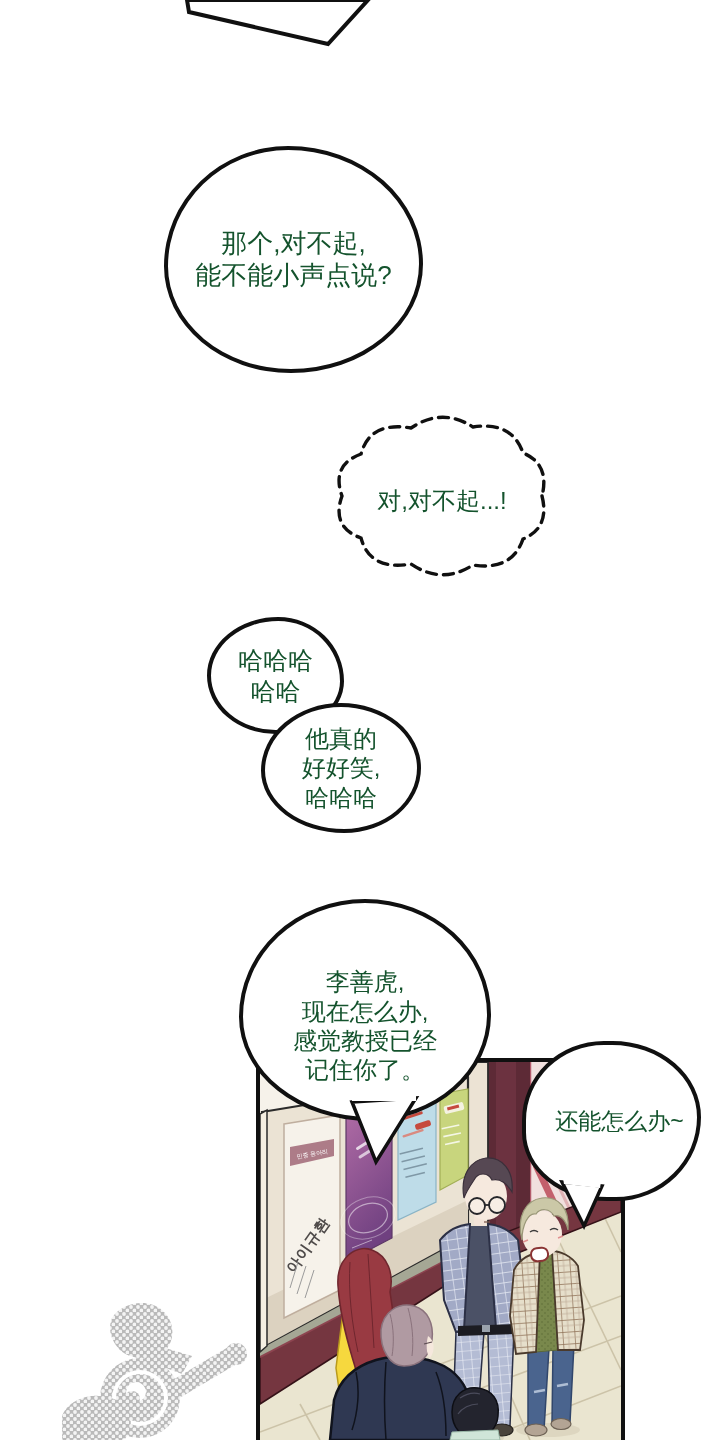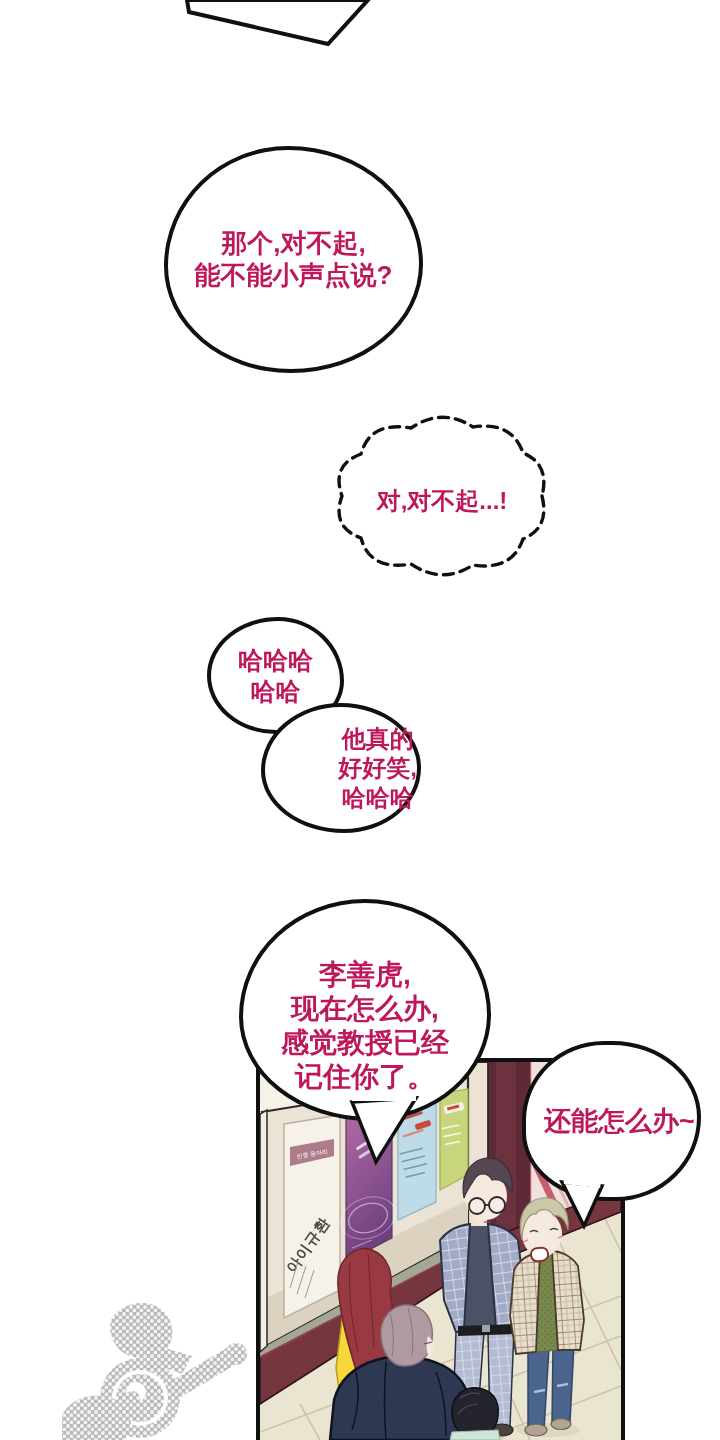--- a/index.html
+++ b/index.html
@@ -1,20 +1,20 @@
 <!DOCTYPE html>
 <html><head>
 <meta charset="utf-8">
 <style>
   html,body{margin:0;padding:0;background:#ffffff;}
   #page{position:relative;width:720px;height:1440px;background:#ffffff;overflow:hidden;
         font-family:"Liberation Sans","DejaVu Sans",sans-serif;}
   .bubble{position:absolute;background:#ffffff;border:4px solid #101010;
           display:flex;align-items:center;justify-content:center;box-sizing:border-box;}
-  .bubble-text{white-space:pre-line;text-align:center;font-weight:bold;color:#be185d;line-height:1.22;}
+  .bubble-text{white-space:pre-line;text-align:center;font-weight:normal;color:#14532d;line-height:1.22;}
   .abs{position:absolute;}
   svg{display:block;}
 </style>
 </head>
 <body>
 
 <div id="page">
 
   <svg class="abs" style="left:180px;top:0" width="200" height="50" viewBox="0 0 200 50">
     <polygon points="7,0 9,12 148,44 188,0" fill="#ffffff" stroke="#101010" stroke-width="4" stroke-linejoin="miter"></polygon>
@@ -31,21 +31,21 @@
                Q5,57 35,46 Q44,13 85,20 Q116,-1 147,19 Q186,13 197,45 Q224,56 216,88 Z" fill="#ffffff" stroke="#101010" stroke-width="3.4" stroke-dasharray="10 7" stroke-linecap="round"></path>
     </svg>
     <div class="bubble-text abs" style="left:0;top:4px;width:232px;height:178px;display:flex;align-items:center;justify-content:center;font-size:24px;">对,对不起...!</div>
   </div>
 
   <div class="bubble" style="left:207px;top:617px;width:137px;height:117px;border-radius:52% 48% 50% 50% / 50% 55% 45% 50%;">
     <div class="bubble-text" style="font-size:25px;">哈哈哈
 哈哈</div>
   </div>
 
-  <div class="bubble" style="left:261px;top:703px;width:160px;height:130px;border-radius:50% 50% 48% 52% / 52% 50% 50% 48%;justify-content:flex-end;">
+  <div class="bubble" style="left:261px;top:703px;width:160px;height:130px;border-radius:50% 50% 48% 52% / 52% 50% 50% 48%;">
     <div class="bubble-text" style="font-size:24px;">他真的
 好好笑,
 哈哈哈</div>
   </div>
 
   <div class="abs" style="left:256px;top:1058px;width:369px;height:382px;border:4px solid #101010;border-bottom:none;box-sizing:border-box;overflow:hidden;background:#f6f2ea;">
     <svg width="361" height="378" viewBox="260 1062 361 378">
       <defs>
         <linearGradient id="purpGrad" x1="0" y1="0" x2="0.3" y2="1">
           <stop offset="0" stop-color="#b56fa8"></stop>
@@ -226,32 +226,32 @@
       <g>
         <path d="M452,1412 C452,1396 464,1386 478,1388 C492,1390 500,1400 498,1416
                  C497,1428 488,1438 474,1438 C462,1438 452,1428 452,1412 Z" fill="#23242e" stroke="#0d0e14" stroke-width="1.5"></path>
         <path d="M460,1398 C466,1394 474,1392 480,1394 M458,1414 C462,1408 470,1404 478,1404" stroke="#4b4c5c" stroke-width="1.2" fill="none"></path>
         <path d="M452,1432 L498,1430 L500,1440 L450,1440 Z" fill="#cfe5d8" stroke="#9ab8a8" stroke-width="1"></path>
       </g>
     </svg>
   </div>
 
   <div class="bubble" style="left:239px;top:899px;width:252px;height:222px;border-radius:50% 50% 48% 52% / 53% 52% 48% 47%;">
-    <div class="bubble-text" style="font-size:28px;margin-top:32px;">李善虎,
+    <div class="bubble-text" style="font-size:24px;margin-top:32px;">李善虎,
 现在怎么办,
 感觉教授已经
 记住你了。</div>
   </div>
   <svg class="abs" style="left:340px;top:1092px;" width="85" height="75" viewBox="0 0 85 75">
     <polygon points="12,10 76,6 36,70" fill="#ffffff" stroke="#101010" stroke-width="3.5" stroke-linejoin="miter"></polygon>
     <rect x="12" y="0" width="64" height="9" fill="#ffffff"></rect>
   </svg>
 
   <div class="bubble" style="left:522px;top:1041px;width:179px;height:160px;border-radius:48% 52% 50% 50% / 52% 50% 55% 45%;">
-    <div class="bubble-text" style="font-size:27px;margin-left:16px;">还能怎么办~</div>
+    <div class="bubble-text" style="font-size:23px;margin-left:16px;">还能怎么办~</div>
   </div>
   <svg class="abs" style="left:550px;top:1170px;" width="70" height="62" viewBox="0 0 70 62">
     <polygon points="12,12 52,16 34,56" fill="#ffffff" stroke="#101010" stroke-width="3.5" stroke-linejoin="miter"></polygon>
     <polygon points="13,8 51,12 50,18 14,14" fill="#ffffff"></polygon>
   </svg>
 
   <svg class="abs" style="left:52px;top:1298px;opacity:0.95;" width="235" height="142" viewBox="0 0 235 142">
     <defs>
       <pattern id="wmdots" width="7" height="7" patternUnits="userSpaceOnUse">
         <rect width="7" height="7" fill="#b7b7b7"></rect>

